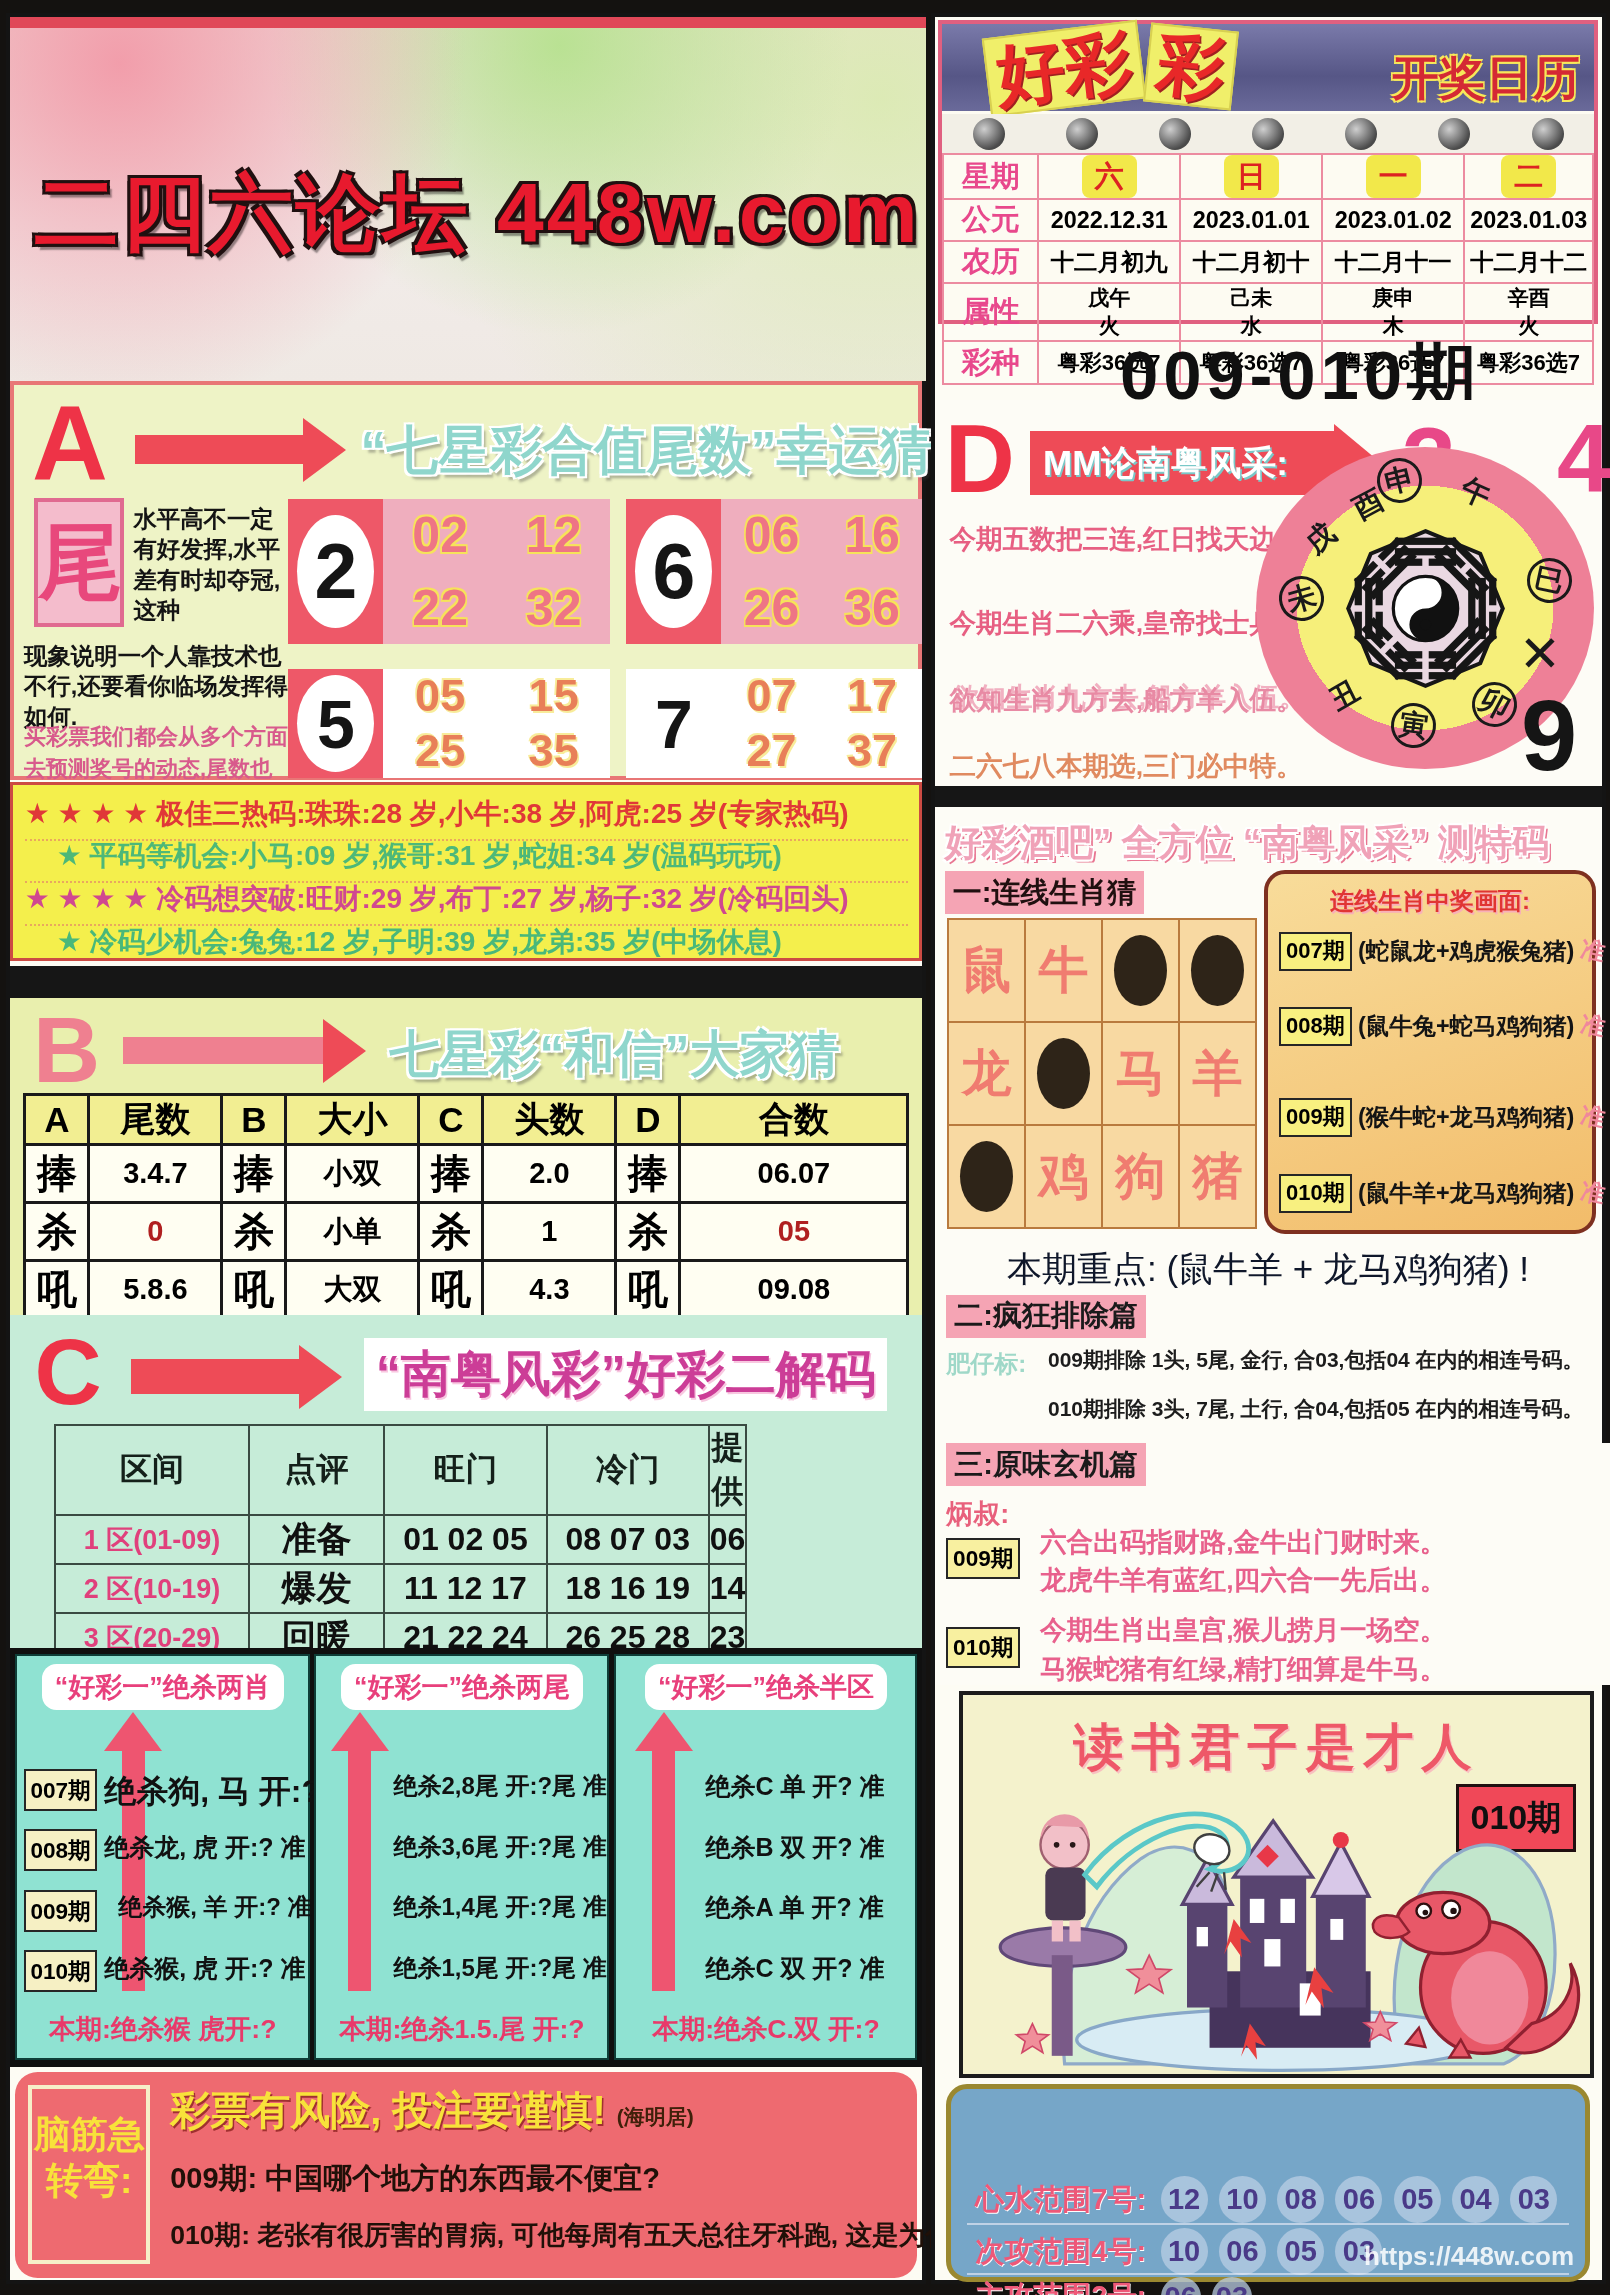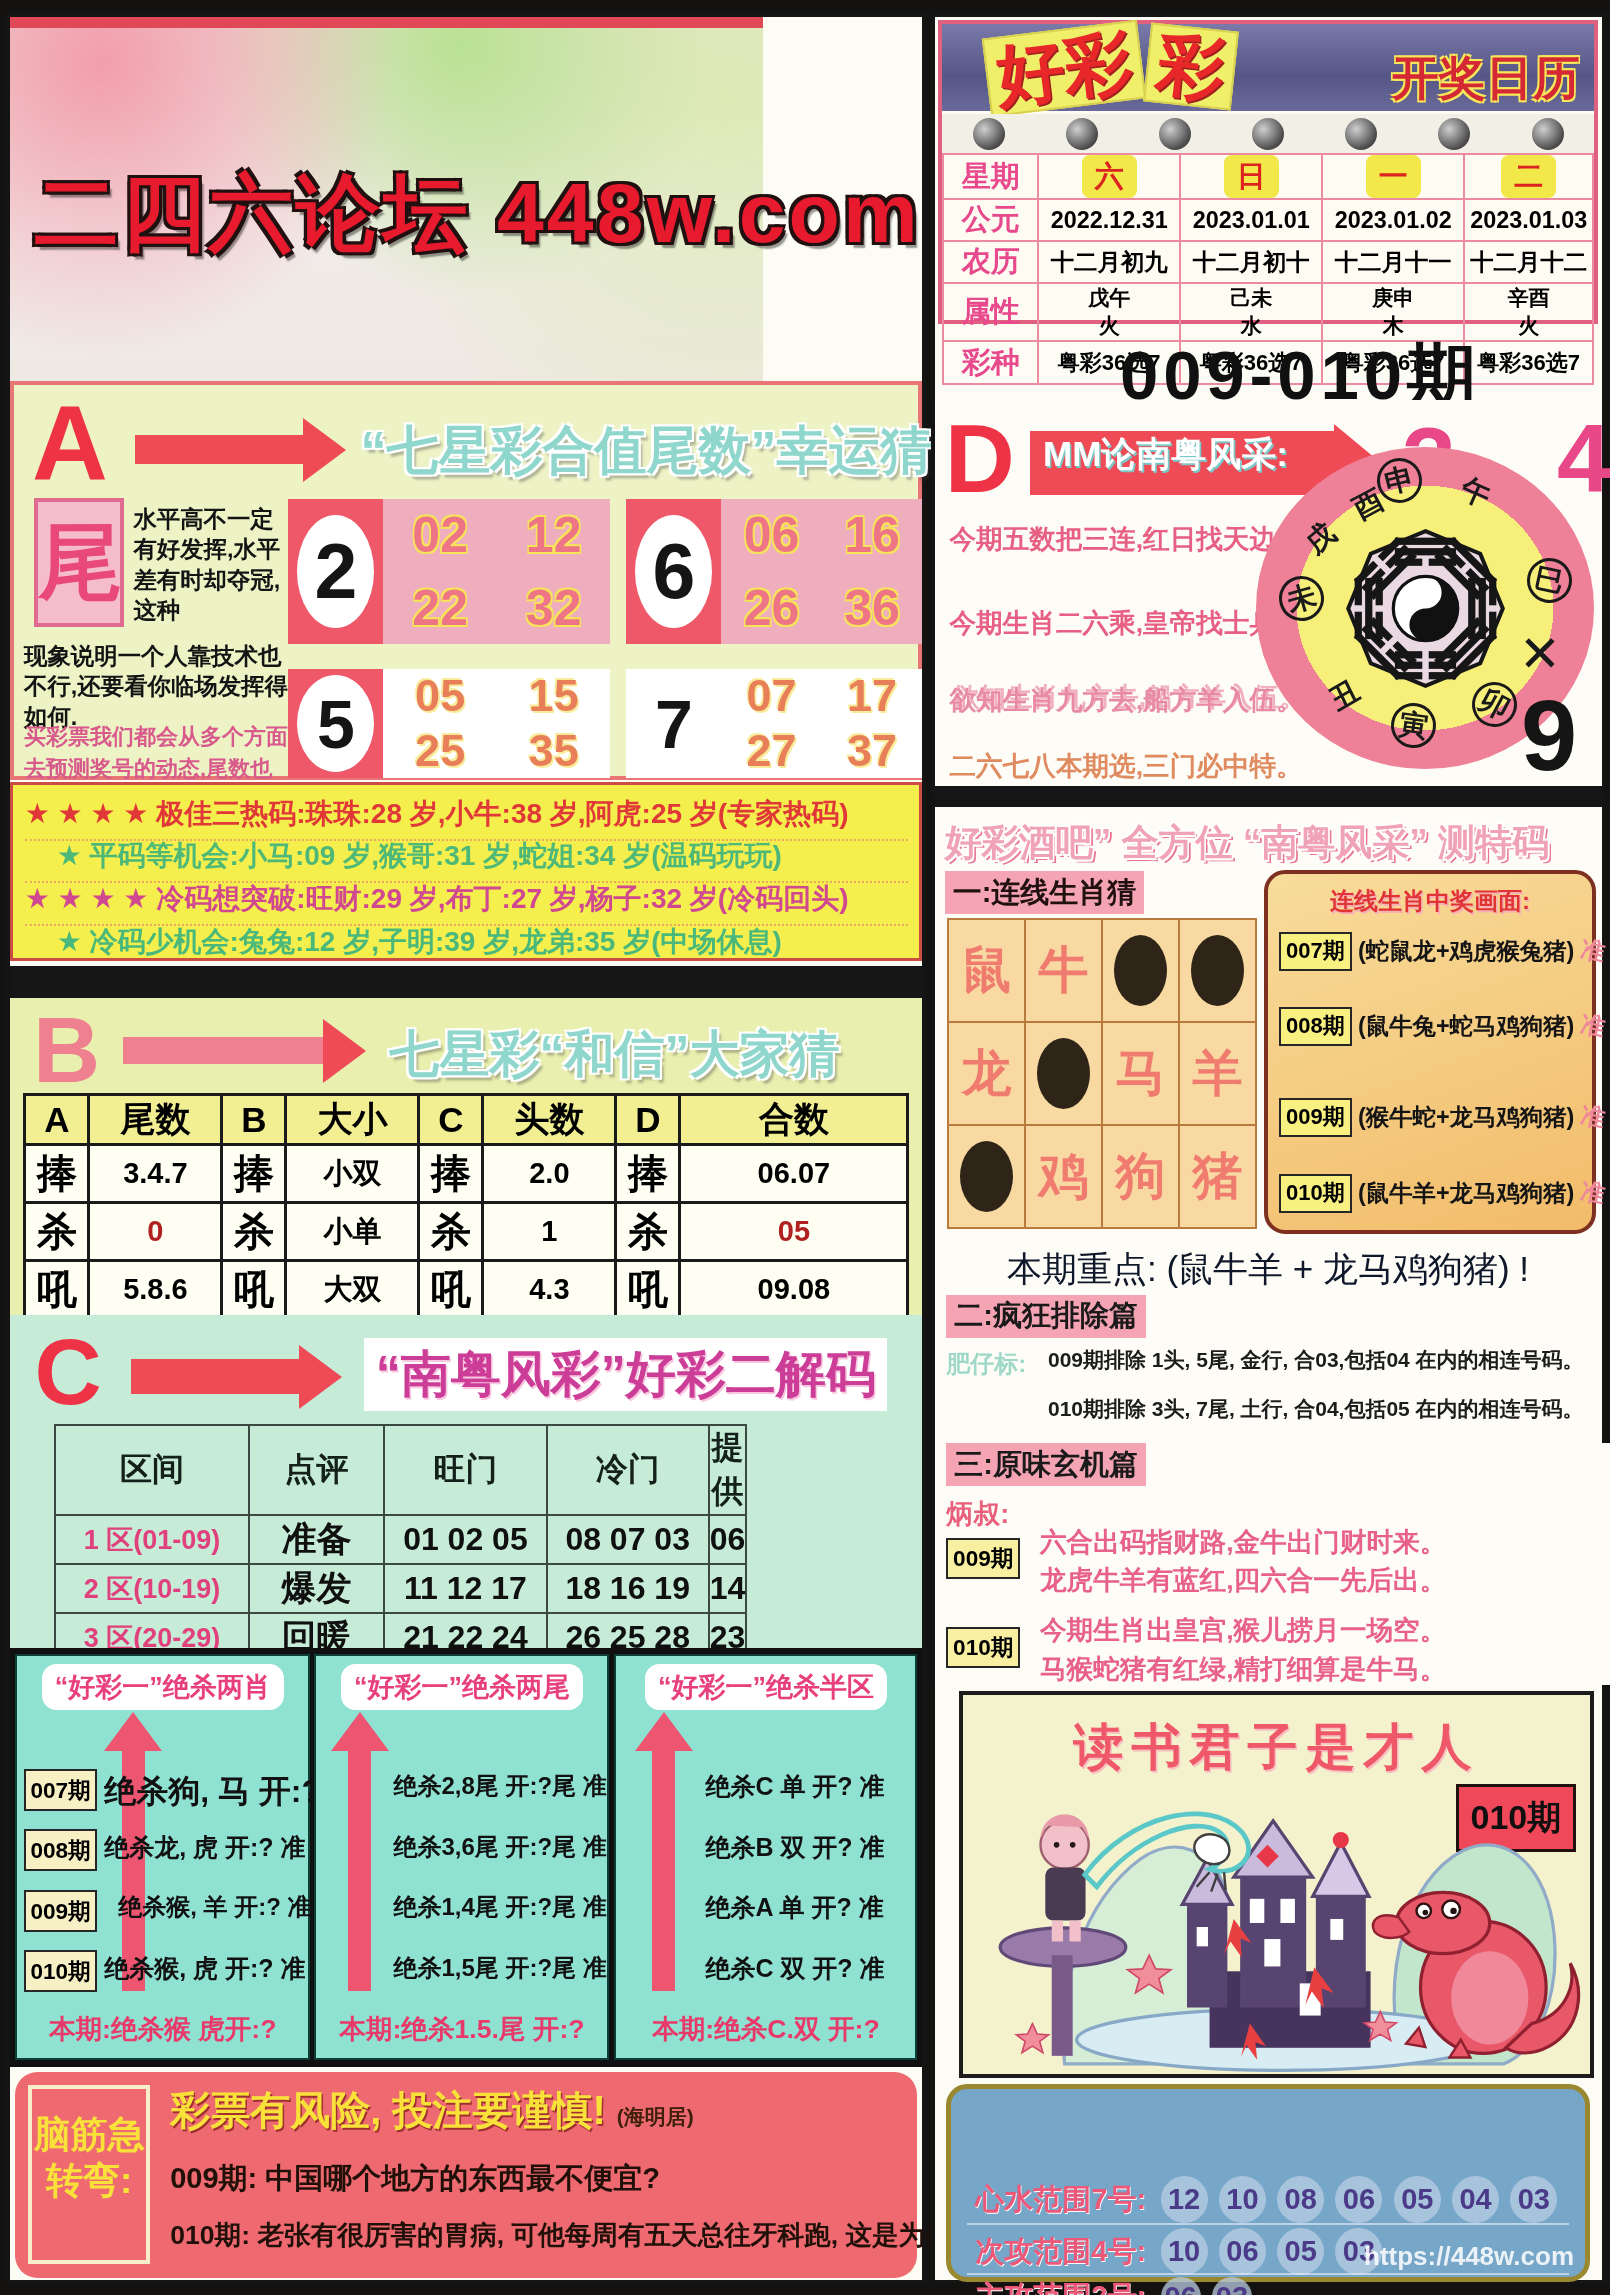--- a/index.html
+++ b/index.html
@@ -59,21 +59,21 @@
 .calBanner{background:linear-gradient(180deg,#7a7aaa,#565686 60%,#6a6a9a);position:relative}
 .sticky{position:absolute;background:#f0ef6a;border:2.4px solid #d8d050;color:#e82828;font-weight:900;font-size:68px;line-height:1.05;padding:1.6px 8px;text-shadow:1.6px 1.6px 0 #a02020}
 .calTitle{position:absolute;color:#d42934;font-weight:900;font-size:47px;white-space:nowrap;text-shadow:-1.6px -1.6px 0 #f6e85a,1.6px -1.6px 0 #f6e85a,-1.6px 1.6px 0 #f6e85a,1.6px 1.6px 0 #f6e85a}
 .holes{position:absolute;display:flex;justify-content:space-around;align-items:center}
 .hole{width:32px;height:32px;border-radius:50%;background:radial-gradient(circle at 35% 35%,#cfcfcf,#4a4a4a 70%)}
 .tableCal{border-collapse:collapse;width:100%}
 .tableCal td{border:2.4px solid #ec8ba0;text-align:center;font-weight:bold}
 .tableCal .lbl{color:#e8488c;font-size:29px;font-weight:900}
 .pill{display:inline-block;background:#f2e84a;border-radius:8px;color:#dd2222;font-weight:900;font-size:29px;padding:1.6px 13px}
 .issueBig{font-weight:900;font-size:69px;color:#101010;letter-spacing:4.8px;white-space:nowrap}
-.dArrow{position:absolute;background:#ee4b57;display:flex;}
+.dArrow{position:absolute;background:#ee4b57;display:flex;align-items:center}
 .dArrow:after{content:"";position:absolute;right:-45px;top:50%;transform:translateY(-50%);border:39px solid transparent;border-left:47px solid #ee4b57;border-right:0}
 .dTitle{color:#fff;font-weight:900;font-size:35px;white-space:nowrap;padding-left:13px;text-shadow:1.6px 1.6px 0 #7ac8c8}
 .poem{position:absolute;left:14.5px;font-weight:900;font-size:26.6px;color:#e75f82;white-space:nowrap}
 .blurred{text-shadow:3.2px -3.2px 0 rgba(230,100,140,.5)}
 .wheel{position:absolute;border-radius:50%;
  background:radial-gradient(closest-side,#f6eed6 0 27%,#e8a0b0 27% 30%,#f6ef7a 30% 76%,#ee8097 76% 100%)}
 .wchar{position:absolute;width:45px;height:45px;display:flex;align-items:center;justify-content:center;font-weight:900;font-size:29px;color:#1a1a1a}
 .wcircled{border:3.2px solid #1a1a1a;border-radius:50%}
 .hcTitle{color:#f0a2b8;font-weight:900;font-size:37px;white-space:nowrap;
  text-shadow:-1.6px -1.6px 0 #fff,1.6px -1.6px 0 #fff,-1.6px 1.6px 0 #fff,1.6px 1.6px 0 #fff,3.2px 3.2px 0 #e87692}
@@ -102,21 +102,21 @@
 .ball{display:inline-flex;align-items:center;justify-content:center;width:47px;height:47px;border-radius:50%;background:rgba(185,205,228,.75);color:#4a3a88;font-weight:900;font-size:29px;margin-right:11.3px}
 .rowLine{position:absolute;left:16px;right:16px;border-bottom:2.4px solid rgba(240,240,250,.6)}
 .wm{color:rgba(255,255,255,.85);font-weight:bold;font-size:26px}
 .blackbar{position:absolute;background:#161616}
 </style>
 </head>
 <body>
 
 <div class="panel" style="left:6.4px;top:13px;width:920px;height:2271px">
 
-  <div class="abs photo" style="left:0;top:0;width:753px;height:364px;border-top:11.3px solid #e04858">
+  <div class="abs photo" style="left:0;top:0;width:916px;height:364px;border-top:11.3px solid #e04858">
     <div class="abs banner-text" style="left:24px;top:129px">二四六论坛 448w.com</div>
   </div>
 
   <div class="abs secA" style="left:0;top:364px;width:912px;height:399px">
     <div class="abs letter" style="left:17.7px;top:6.4px;font-size:105px">A</div>
     <div class="arrowR" style="left:121px;top:50px;width:169px;height:29px"></div>
     <div class="abs cyanTitle" style="left:346px;top:31px;font-size:52px">“七星彩合值尾数”幸运猜</div>
     <div class="abs tailBox" style="left:20px;top:113px;width:90px;height:129px;font-size:84px;line-height:121px">尾</div>
     <div class="abs b" style="left:119px;top:119px;width:161px;font-size:23.4px;line-height:1.3;color:#141414">水平高不一定有好发挥,水平差有时却夺冠,这种</div>
     <div class="abs b" style="left:9.7px;top:256px;width:266px;font-size:23.4px;line-height:1.3;color:#141414">现象说明一个人靠技术也不行,还要看你临场发挥得如何.</div>

